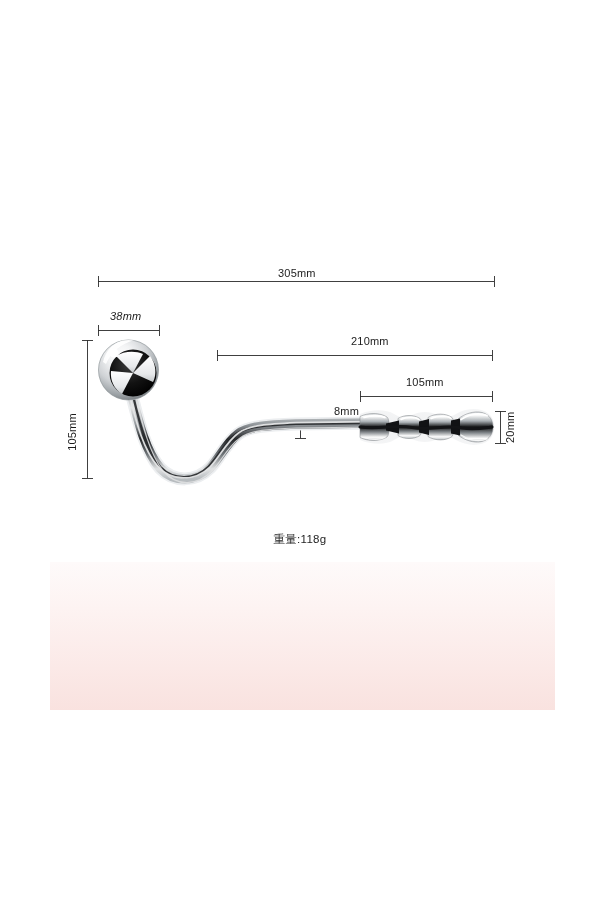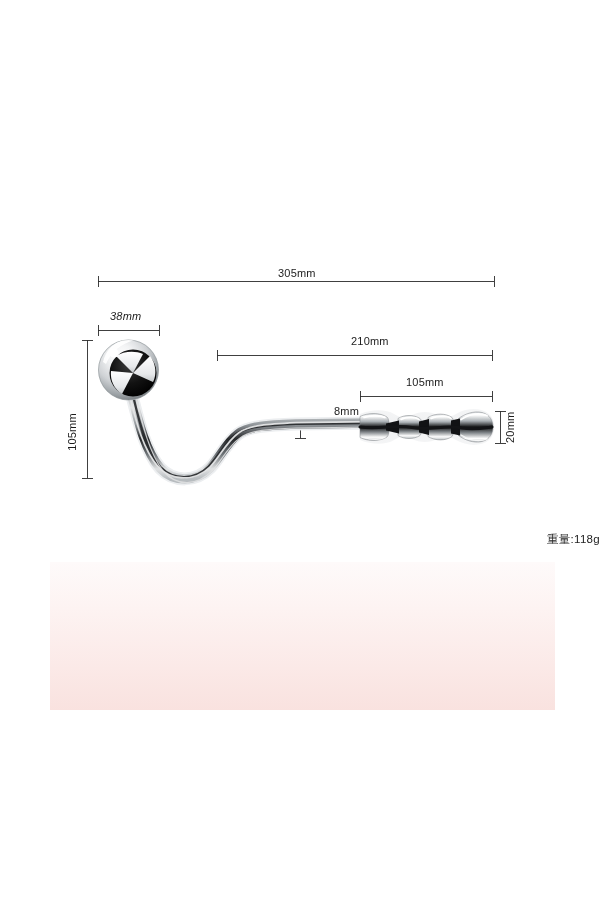--- a/index.html
+++ b/index.html
@@ -9,21 +9,21 @@
     overflow:hidden;position:relative;
   }
   #stage{position:absolute;left:0;top:0;width:600px;height:900px;}
   #diagram{position:absolute;left:0;top:0;width:600px;height:900px;}
   .dim-label{
     position:absolute;color:#1c1c1c;font-size:11px;letter-spacing:.2px;
     white-space:nowrap;line-height:1;
   }
   .dim-label.vert{transform-origin:0 0;}
   #weight-text{
-    position:absolute;left:0;top:532px;width:600px;text-align:right;
+    position:absolute;left:0;top:532px;width:600px;text-align:center;
     font-size:11.5px;color:#1f1f1f;letter-spacing:.3px;
   }
   #pink-band{
     position:absolute;left:50px;top:562px;width:505px;height:148px;
     background:linear-gradient(180deg,#fefafa 0%,#fdf3f2 32%,#fbe9e7 72%,#f9e2df 100%);
   }
 </style>
 </head>
 <body>
 

